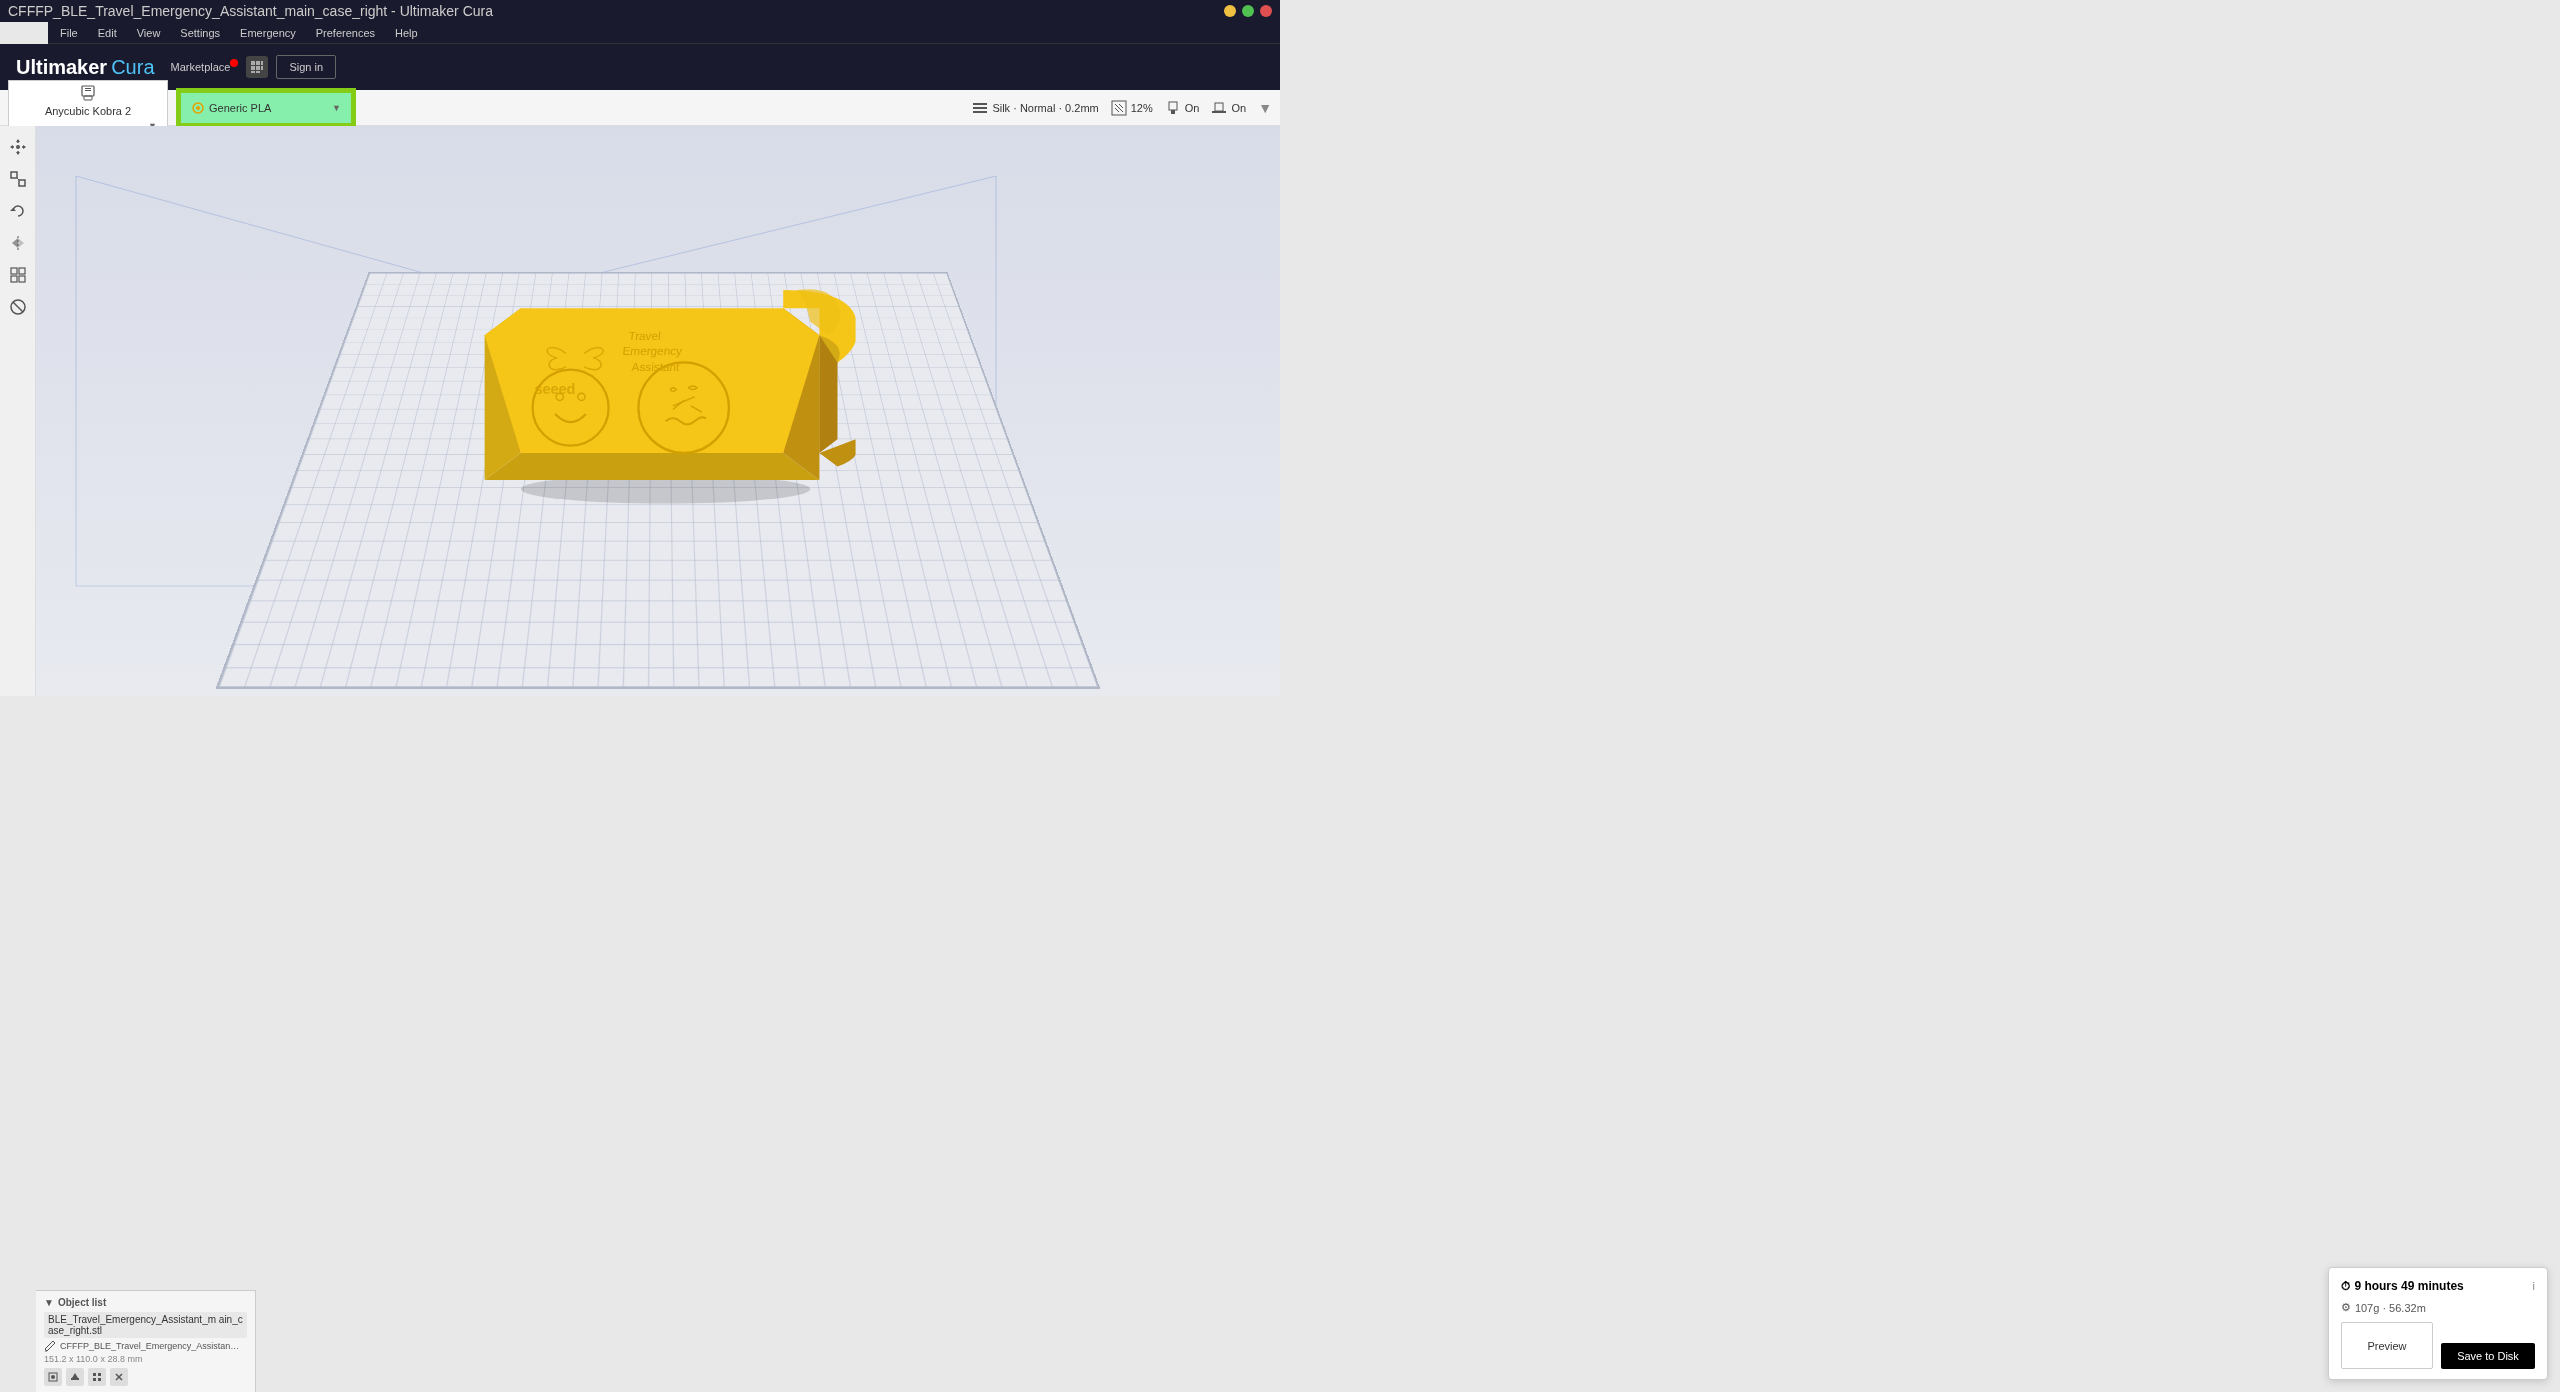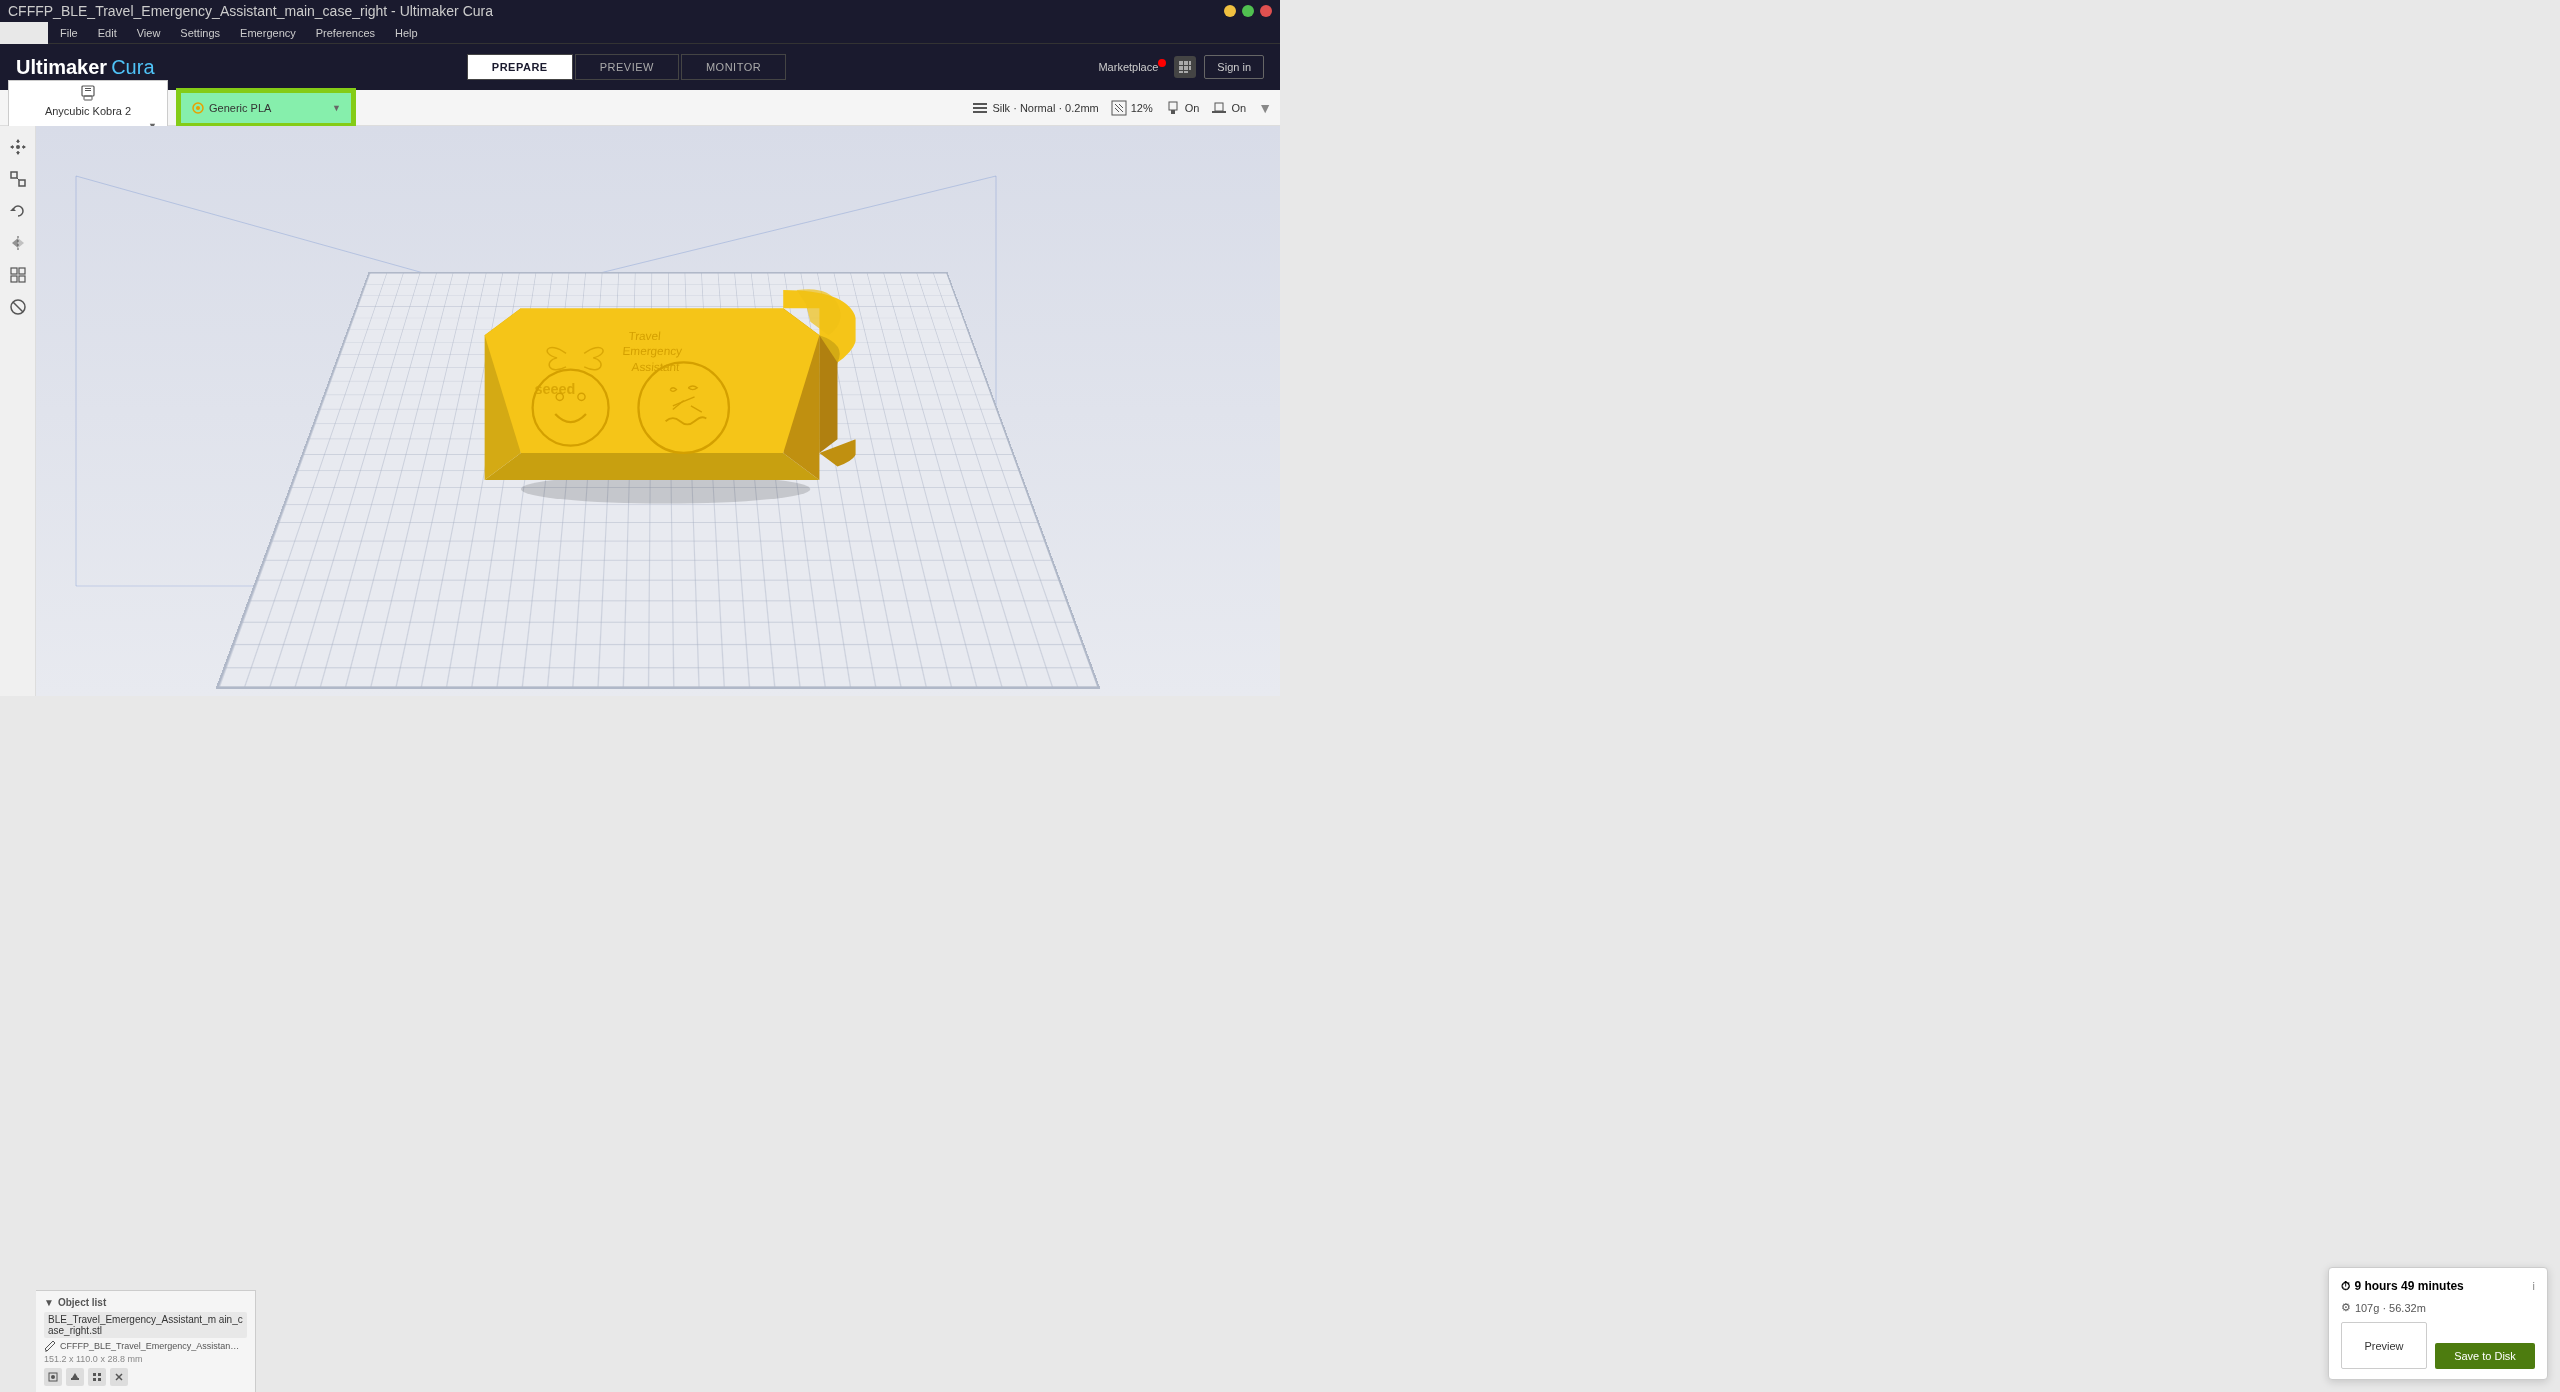--- a/index.html
+++ b/index.html
@@ -347,22 +347,22 @@
       background: white;
       border: 1px solid #ccc;
       color: #333;
       font-size: 11px;
       cursor: pointer;
       border-radius: 2px;
       text-align: center;
     }
     .save-btn {
       flex: 1;
-      padding: 7px 8px;
-      background: #4d7c0f;
+      padding: 7px 2px;
+      background: #000000;
       border: none;
       color: white;
       font-size: 11px;
       cursor: pointer;
       border-radius: 2px;
       text-align: center;
       margin-top: 21px;
     }
   </style>
 </head>
@@ -386,25 +386,20 @@
   <span>Preferences</span>
   <span>Help</span>
 </div>
 
 <div id="app-header">
   <div id="logo">
     <span class="ultimaker">Ultimaker</span>
     <span class="cura">Cura</span>
   </div>
 
-  <div id="header-tabs">
-    <button class="header-tab active">PREPARE</button>
-    <button class="header-tab">PREVIEW</button>
-    <button class="header-tab">MONITOR</button>
-  </div>
 
   <div id="header-right">
     <div id="marketplace-btn">
       <span>Marketplace</span>
       <span class="notif-dot"></span>
     </div>
     <div id="grid-icon">
       <svg width="14" height="14" viewBox="0 0 14 14" fill="none">
         <rect x="1" y="1" width="4" height="4" fill="#aaa"></rect>
         <rect x="6" y="1" width="4" height="4" fill="#aaa"></rect>

